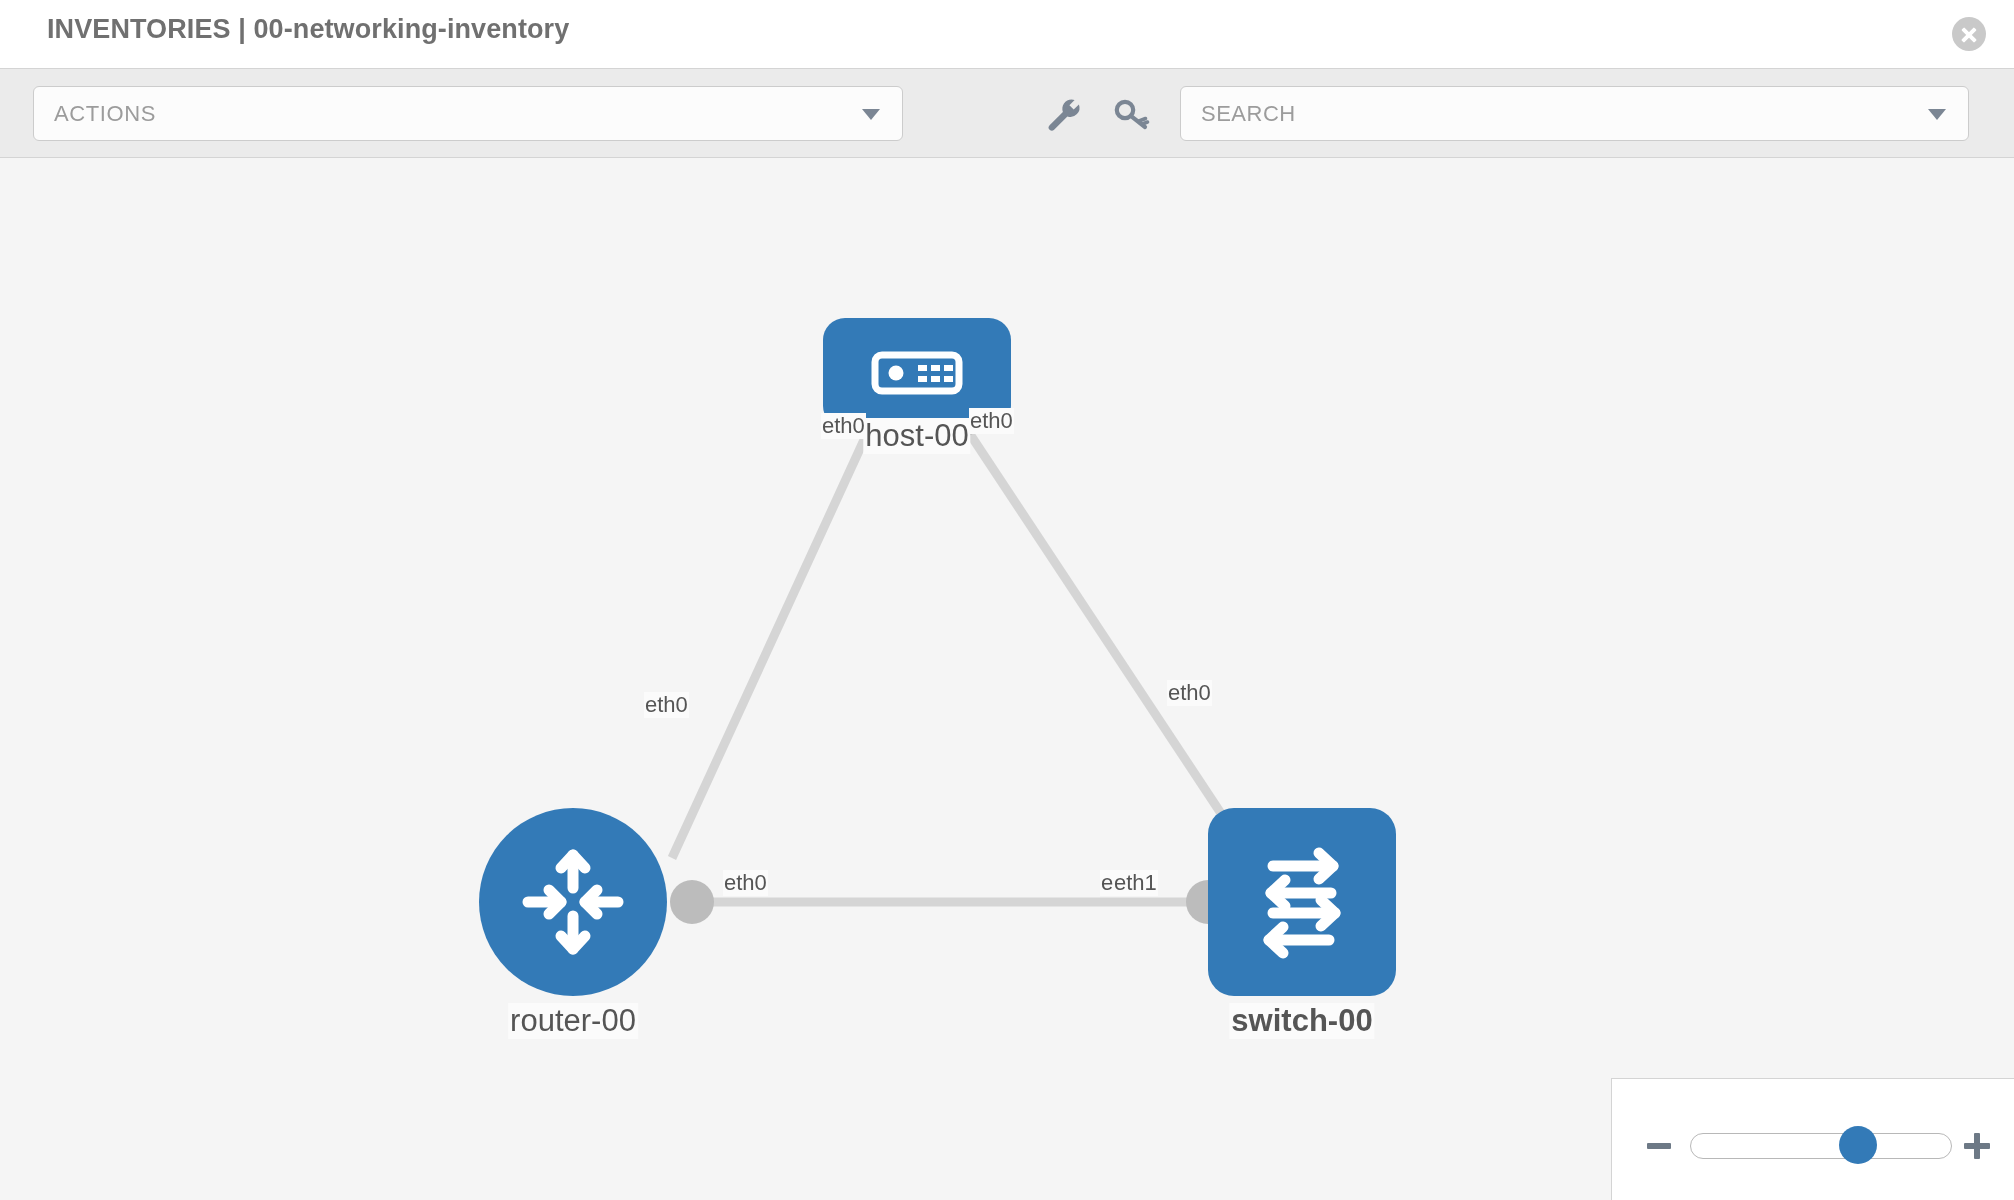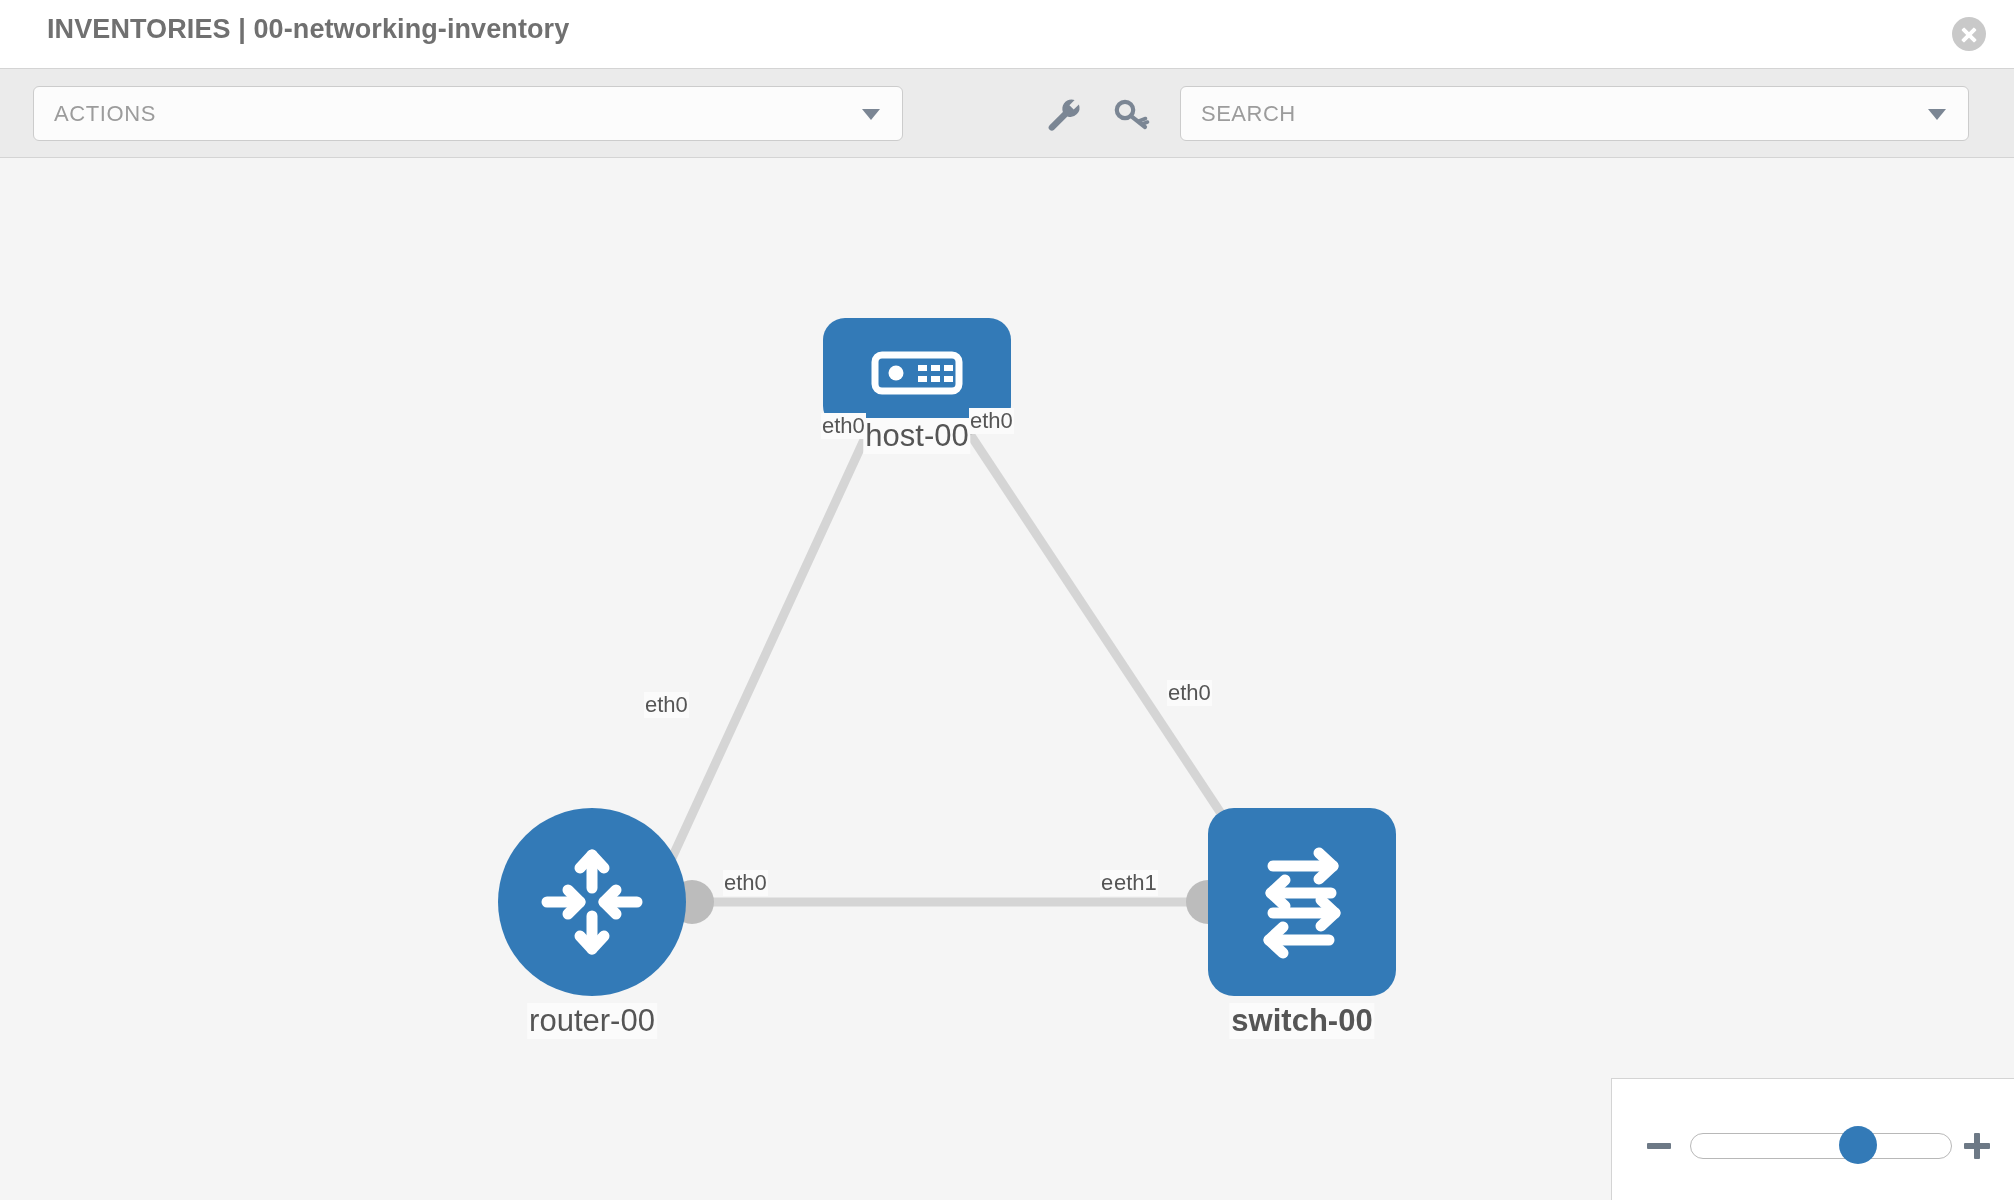--- a/index.html
+++ b/index.html
@@ -141,21 +141,21 @@
     white-space: nowrap;
     padding: 0 2px;
   }
 
   
   #node-host { left: 823px; top: 160px; width: 188px; height: 110px; z-index: 6; }
   #node-host .node-shape { width: 188px; height: 110px; border-radius: 22px; }
   #node-host .node-label { top: 100px; }
 
   
-  #node-router { left: 498px; top: 650px; width: 188px; height: 188px; z-index: 6; }
+  #node-router { left: 479px; top: 650px; width: 188px; height: 188px; z-index: 6; }
   #node-router .node-shape { width: 188px; height: 188px; border-radius: 50%; }
   #node-router .node-label { top: 195px; }
 
   
   #node-switch { left: 1208px; top: 650px; width: 188px; height: 188px; z-index: 6; }
   #node-switch .node-shape { width: 188px; height: 188px; border-radius: 26px; }
   #node-switch .node-label { top: 195px; font-weight: bold; }
 
   
   .iface-dot {

